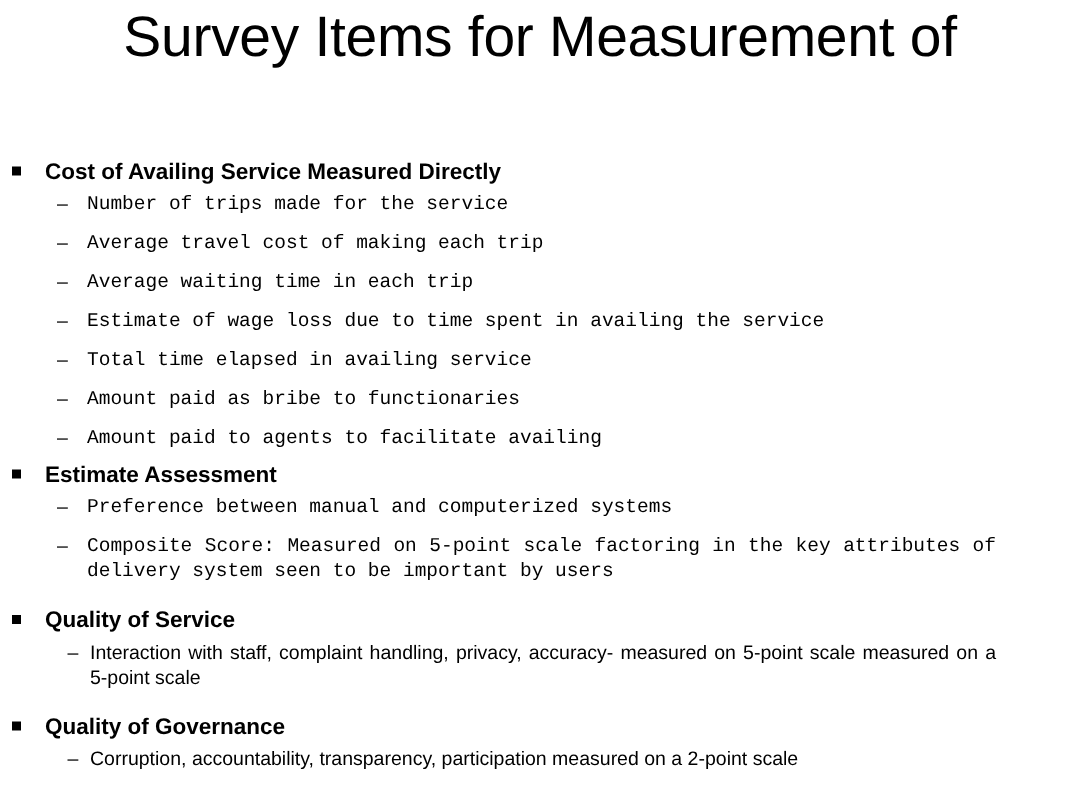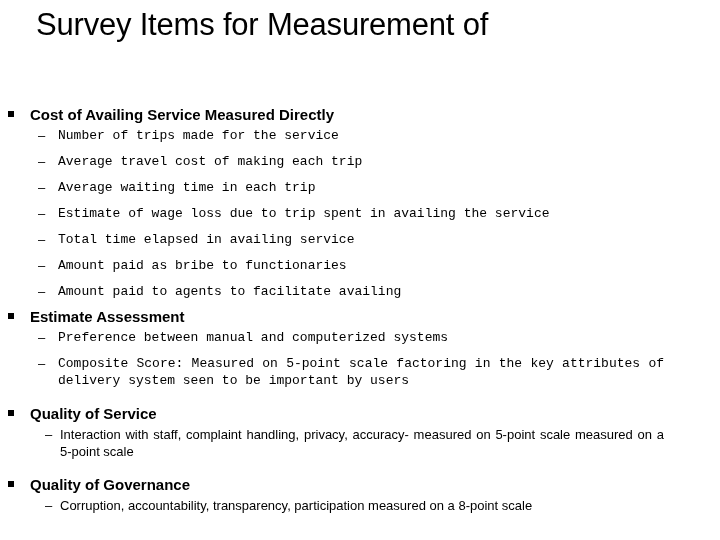--- a/index.html
+++ b/index.html
@@ -23,21 +23,22 @@
     background: #ffffff;
     box-sizing: border-box;
   }
 
   
   .slide-title {
     position: absolute;
     left: 36px;
     top: 6px;
     width: 648px;
-    font-size: 31px;
+    text-align: center;
+    font-size: 38px;
     font-weight: 400;
     line-height: 38px;
     letter-spacing: -0.2px;
     color: #000000;
   }
   .slide-title .title-line {
     display: block;
     white-space: nowrap;
   }
 
@@ -131,21 +132,21 @@
     <div class="lvl2 tabwide sp-a">
       <span class="dash-mark">–</span>
       <span class="lvl2-text">Average travel cost of making each trip</span>
     </div>
     <div class="lvl2 tabwide sp-a">
       <span class="dash-mark">–</span>
       <span class="lvl2-text">Average waiting time in each trip</span>
     </div>
     <div class="lvl2 tabwide sp-a">
       <span class="dash-mark">–</span>
-      <span class="lvl2-text">Estimate of wage loss due to trip spent in availing the service</span>
+      <span class="lvl2-text">Estimate of wage loss due to time spent in availing the service</span>
     </div>
     <div class="lvl2 tabwide sp-a">
       <span class="dash-mark">–</span>
       <span class="lvl2-text">Total time elapsed in availing service</span>
     </div>
     <div class="lvl2 tabwide sp-a">
       <span class="dash-mark">–</span>
       <span class="lvl2-text">Amount paid as bribe to functionaries</span>
     </div>
     <div class="lvl2 tabwide sp-b">
@@ -177,17 +178,17 @@
       <span class="lvl2-text">Interaction with staff, complaint handling, privacy, accuracy- measured on 5-point scale measured on a 5-point scale</span>
     </div>
 
     <div class="lvl1 sec-gap">
       <span class="bullet-mark"></span>
       <span class="lvl1-text">Quality of Governance</span>
     </div>
 
     <div class="lvl2 tabnarrow sp-c">
       <span class="dash-mark">–</span>
-      <span class="lvl2-text">Corruption, accountability, transparency, participation measured on a 8-point scale</span>
+      <span class="lvl2-text">Corruption, accountability, transparency, participation measured on a 2-point scale</span>
     </div>
 
   </div>
 </div>
 
 </body></html>

